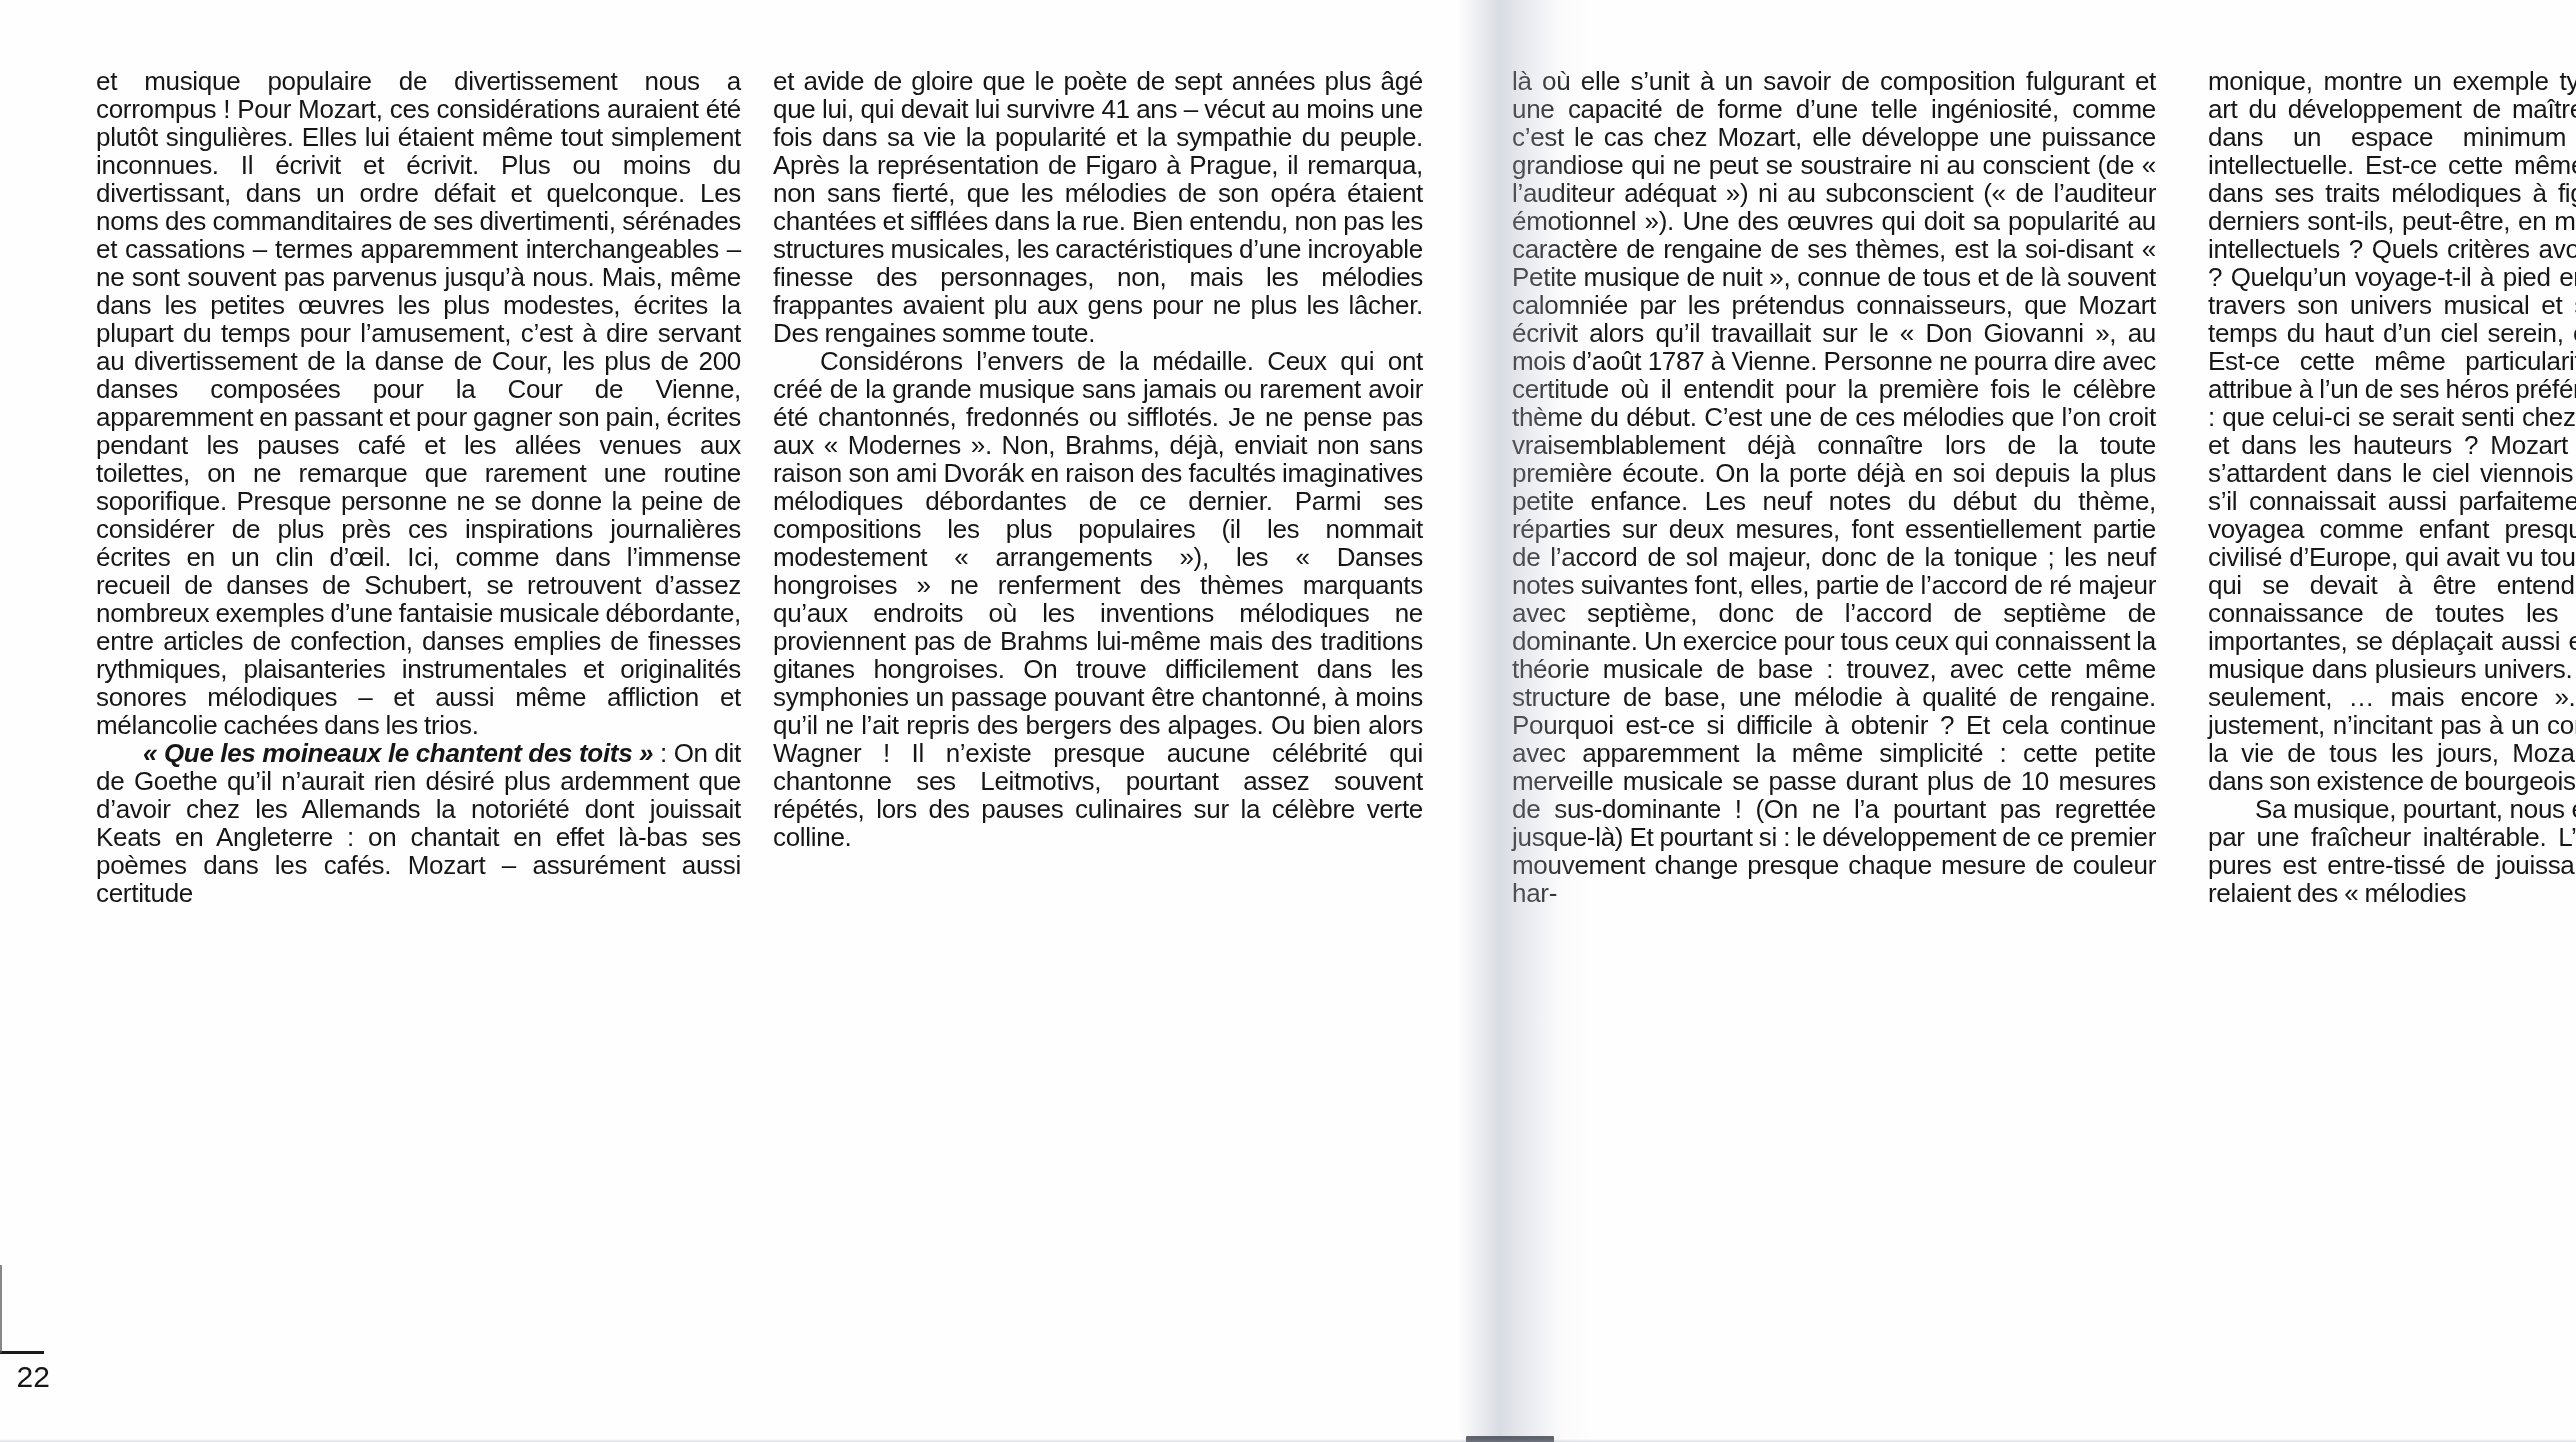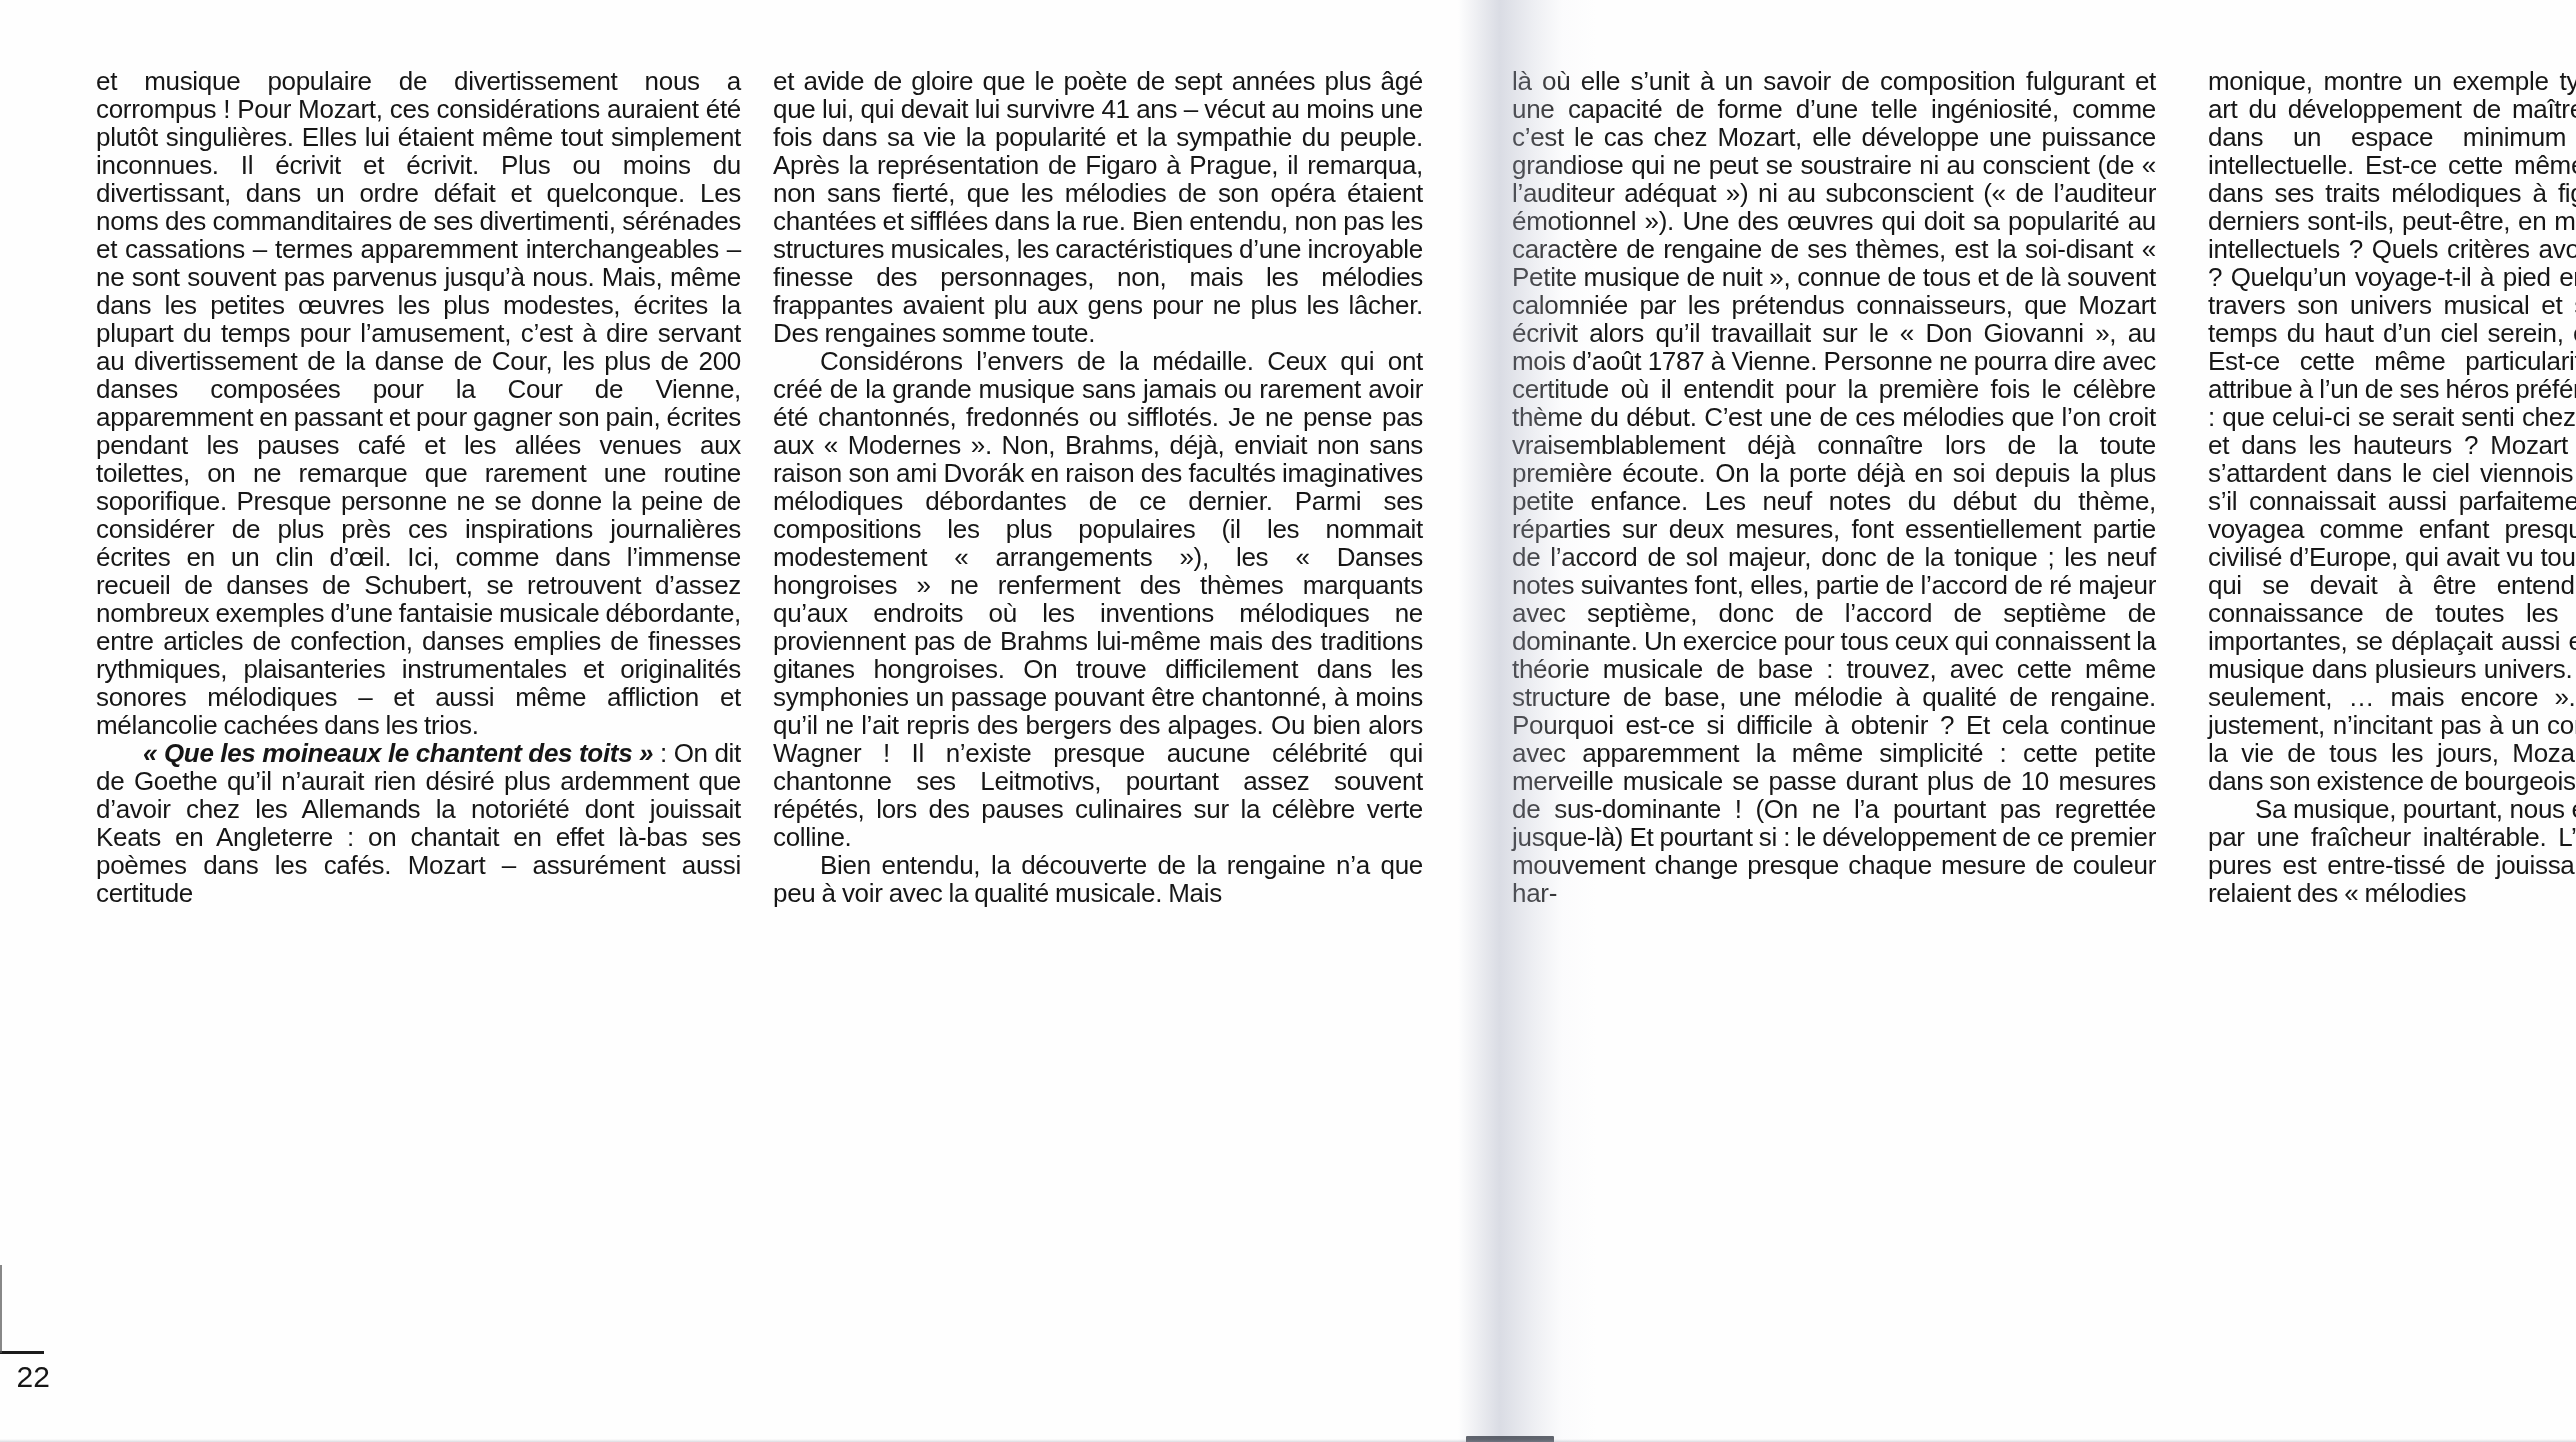--- a/index.html
+++ b/index.html
@@ -64,21 +64,20 @@
 <div class="spread">
 
   <div class="page">
     <div class="col col1">
       <p>et musique populaire de divertissement nous a corrompus ! Pour Mozart, ces considérations auraient été plutôt singulières. Elles lui étaient même tout simplement inconnues. Il écrivit et écrivit. Plus ou moins du divertissant, dans un ordre défait et quelconque. Les noms des commanditaires de ses divertimenti, sérénades et cassations – termes apparemment interchangeables – ne sont souvent pas parvenus jusqu’à nous. Mais, même dans les petites œuvres les plus modestes, écrites la plupart du temps pour l’amusement, c’est à dire servant au divertissement de la danse de Cour, les plus de 200 danses composées pour la Cour de Vienne, apparemment en passant et pour gagner son pain, écrites pendant les pauses café et les allées venues aux toilettes, on ne remarque que rarement une routine soporifique. Presque personne ne se donne la peine de considérer de plus près ces inspirations journalières écrites en un clin d’œil. Ici, comme dans l’immense recueil de danses de Schubert, se retrouvent d’assez nombreux exemples d’une fantaisie musicale débordante, entre articles de confection, danses emplies de finesses rythmiques, plaisanteries instrumentales et originalités sonores mélodiques – et aussi même affliction et mélancolie cachées dans les trios.</p>
       <p class="indent"><span class="it">« Que les moineaux le chantent des toits »</span><span> : On dit de Goethe qu’il n’aurait rien désiré plus ardemment que d’avoir chez les Allemands la notoriété dont jouissait Keats en Angleterre : on chantait en effet là-bas ses poèmes dans les cafés. Mozart – assurément aussi certitude</span></p>
     </div>
     <div class="col col2">
       <p>et avide de gloire que le poète de sept années plus âgé que lui, qui devait lui survivre 41 ans – vécut au moins une fois dans sa vie la popularité et la sympathie du peuple. Après la représentation de Figaro à Prague, il remarqua, non sans fierté, que les mélodies de son opéra étaient chantées et sifflées dans la rue. Bien entendu, non pas les structures musicales, les caractéristiques d’une incroyable finesse des personnages, non, mais les mélodies frappantes avaient plu aux gens pour ne plus les lâcher. Des rengaines somme toute.</p>
       <p class="indent">Considérons l’envers de la médaille. Ceux qui ont créé de la grande musique sans jamais ou rarement avoir été chantonnés, fredonnés ou sifflotés. Je ne pense pas aux « Modernes ». Non, Brahms, déjà, enviait non sans raison son ami Dvorák en raison des facultés imaginatives mélodiques débordantes de ce dernier. Parmi ses compositions les plus populaires (il les nommait modestement « arrangements »), les « Danses hongroises » ne renferment des thèmes marquants qu’aux endroits où les inventions mélodiques ne proviennent pas de Brahms lui-même mais des traditions gitanes hongroises. On trouve difficilement dans les symphonies un passage pouvant être chantonné, à moins qu’il ne l’ait repris des bergers des alpages. Ou bien alors Wagner ! Il n’existe presque aucune célébrité qui chantonne ses Leitmotivs, pourtant assez souvent répétés, lors des pauses culinaires sur la célèbre verte colline.</p>
-      <p class="indent">Bien entendu, la découverte de la rengaine n’a que peu à voir avec la qualité musicale. Mais</p>
     </div>
     <div class="folio-rule rule-left"></div>
     <div class="folio num-left">22</div>
   </div>
 
   <div class="page">
     <div class="col col3">
       <p>là où elle s’unit à un savoir de composition fulgurant et une capacité de forme d’une telle ingéniosité, comme c’est le cas chez Mozart, elle développe une puissance grandiose qui ne peut se soustraire ni au conscient (de « l’auditeur adéquat ») ni au subconscient (« de l’auditeur émotionnel »). Une des œuvres qui doit sa popularité au caractère de rengaine de ses thèmes, est la soi-disant « Petite musique de nuit », connue de tous et de là souvent calomniée par les prétendus connaisseurs, que Mozart écrivit alors qu’il travaillait sur le « Don Giovanni », au mois d’août 1787 à Vienne. Personne ne pourra dire avec certitude où il entendit pour la première fois le célèbre thème du début. C’est une de ces mélodies que l’on croit vraisemblablement déjà connaître lors de la toute première écoute. On la porte déjà en soi depuis la plus petite enfance. Les neuf notes du début du thème, réparties sur deux mesures, font essentiellement partie de l’accord de sol majeur, donc de la tonique ; les neuf notes suivantes font, elles, partie de l’accord de ré majeur avec septième, donc de l’accord de septième de dominante. Un exercice pour tous ceux qui connaissent la théorie musicale de base : trouvez, avec cette même structure de base, une mélodie à qualité de rengaine. Pourquoi est-ce si difficile à obtenir ? Et cela continue avec apparemment la même simplicité : cette petite merveille musicale se passe durant plus de 10 mesures de sus-dominante ! (On ne l’a pourtant pas regrettée jusque-là) Et pourtant si : le développement de ce premier mouvement change presque chaque mesure de couleur har-</p>
     </div>
     <div class="col col4">

